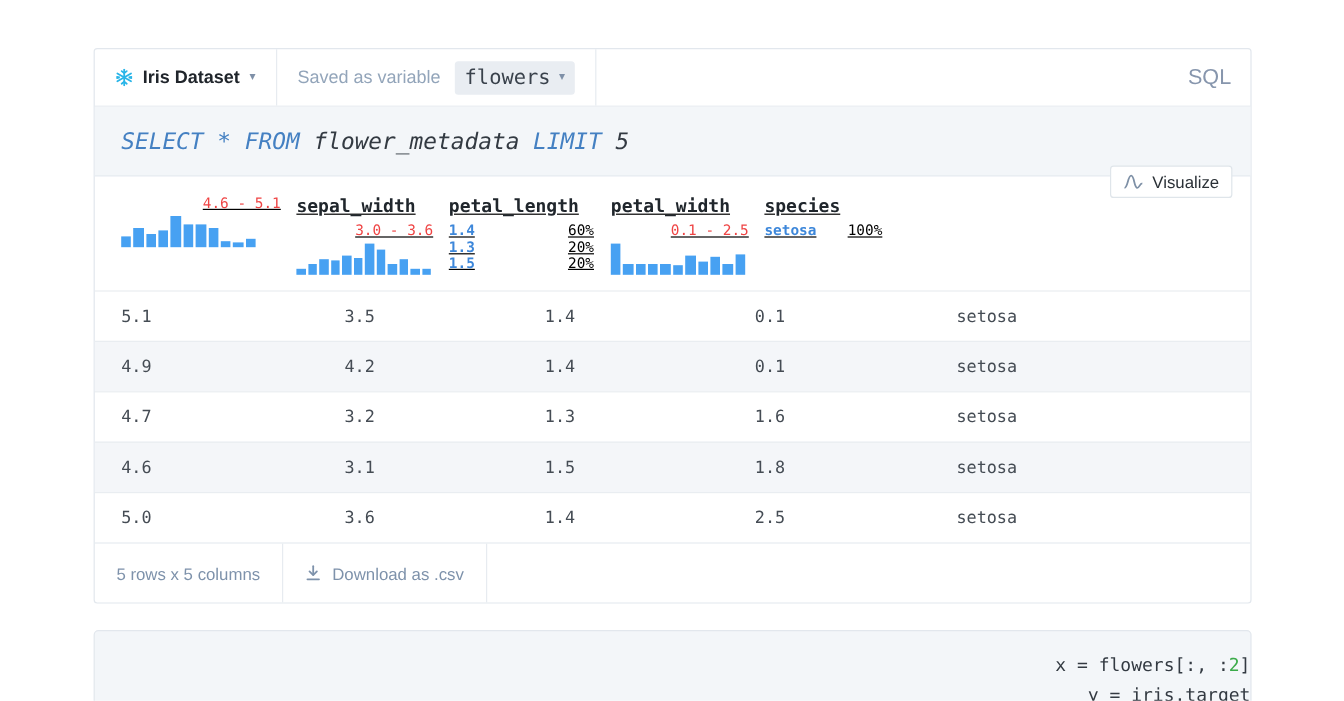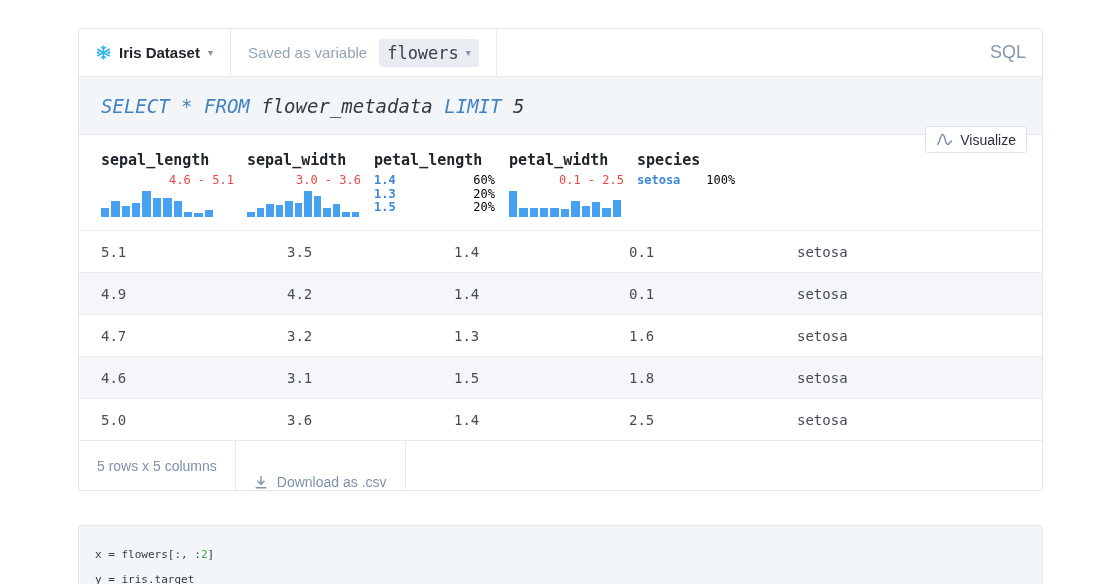--- a/index.html
+++ b/index.html
@@ -7,21 +7,21 @@
   body {
     width:1120px; height:584px; position:relative; overflow:hidden;
     font-family:"Liberation Sans", sans-serif;
     --hist-blue:#47a1f2; --accent-blue:#3d87da; --kw-blue:#4480c2;
     --num-green:#3bab4a; --flake:#29b5e8;
   }
   .mono { font-family:"DejaVu Sans Mono", monospace; }
 
   
   .panel {
-    position:absolute; left:78px; top:28px; width:965px;
+    position:absolute; left:78px; top:40px; width:965px;
     background:#fff; border:1px solid #e2e7ed; border-radius:3px;
   }
 
   
   .toolbar { height:48px; display:flex; align-items:stretch; border-bottom:1px solid #e7ebf0; }
   .tb-section { display:flex; align-items:center; gap:8px; padding:0 17px; border-right:1px solid #e7ebf0; }
   .tb-dataset { cursor:pointer; }
   .dataset-label { font-size:15px; font-weight:bold; color:#20252b; }
   .caret { font-size:10px; color:#7f90a8; line-height:1; }
   .savedas-label { font-size:15px; color:#93a5ba; }
@@ -33,21 +33,21 @@
   .tb-spacer { flex:1; }
   .sql-label { display:flex; align-items:center; padding-right:16px; font-size:18px; font-weight:500; color:#8796ad; }
 
   
   .sql-row { height:58px; background:#f3f6f9; border-bottom:1px solid #e7ebf0;
              display:flex; align-items:center; padding-left:22px; }
   .sql-code { font-size:19px; color:#333a42;font-style:italic; }
   .kw { color:var(--kw-blue); }
 
   
-  .thead { position:relative; height:95px; }
+  .thead { position:relative; height:95px;text-decoration:underline; }
   .grid { display:grid; grid-template-columns:146px 127px 135px 128px 1fr; padding-left:22px; }
   .thead .grid { padding-top:16px; }
   .col-name { font-family:"DejaVu Sans Mono", monospace; font-size:15px; font-weight:bold; color:#20262c; line-height:19px; margin-bottom:4px; }
   .col-range { font-family:"DejaVu Sans Mono", monospace; font-size:12px; color:#ef4444; text-align:right; padding-right:13px; line-height:13px; }
   .hist { display:flex; align-items:flex-end; gap:2px; height:26px; width:112px; margin-top:4px; }
   .hist .hbar { flex:1; background:var(--hist-blue); }
   .topvals { width:121px; }
   .topval-line { display:flex; justify-content:space-between; line-height:13.5px; }
   .topval-line .val { font-family:"DejaVu Sans Mono", monospace; font-size:12px; font-weight:bold; color:var(--accent-blue); }
   .topval-line .pct { font-family:"DejaVu Sans Mono", monospace; font-size:12px; color:#000000; }
@@ -62,29 +62,29 @@
   }
 
   
   .trow { height:42px; align-items:center; border-top:1px solid #e9edf1;gap:40px; }
   .trow.alt { background:#f4f6f9; }
   .tcell { font-family:"DejaVu Sans Mono", monospace; font-size:14px; color:#454c54; }
 
   
   .tfoot { height:50px; border-top:1px solid #e7ebf0; display:flex; align-items:stretch; }
   .foot-section { display:flex; align-items:center; gap:9px; padding:0 18px; border-right:1px solid #e7ebf0; font-size:14px; color:#7e92ab; }
-  .download-btn { cursor:pointer;align-items:flex-end; }
+  .download-btn { cursor:pointer; }
 
   
   .code-cell {
     position:absolute; left:78px; top:525px; width:965px; height:92px;
     background:#f3f6f9; border:1px solid #e2e7ed; border-radius:4px;
     padding:16px 0 0 16px;
   }
-  .code-line { font-size:11px; color:#333a42; line-height:25px; white-space:pre; }
+  .code-line { font-size:15px; color:#333a42; line-height:25px; white-space:pre;text-align:right; }
   .num-lit { color:var(--num-green); }
 
   svg { display:block; }
 </style>
 </head>
 <body style="--hist-blue: #47a1f2; --accent-blue: #3d87da; --kw-blue: #4480c2; --num-green: #3bab4a;">
 
 <div class="panel">
 
   <div class="toolbar">
@@ -121,21 +121,20 @@
   <div class="thead">
     <button class="viz-btn">
       <svg width="17" height="13" viewBox="0 0 18 14" fill="none" stroke="#7e90a6" stroke-width="1.6">
         <path d="M1 12.5 C4 12.5 4 1.5 7 1.5 C10 1.5 9.5 12.5 12.5 12.5 C14.5 12.5 14.5 8.5 17 8.5"></path>
       </svg>
       <span>Visualize</span>
     </button>
 
     <div class="grid">
       <div>
-        <div class="col-name">sepal_length</div>
         <div class="col-range">4.6 - 5.1</div>
         <div class="hist">
             <div class="hbar" style="height: 35%;"></div>
             <div class="hbar" style="height: 62%;"></div>
             <div class="hbar" style="height: 42%;"></div>
             <div class="hbar" style="height: 52%;"></div>
             <div class="hbar" style="height: 100%;"></div>
             <div class="hbar" style="height: 75%;"></div>
             <div class="hbar" style="height: 73%;"></div>
             <div class="hbar" style="height: 60%;"></div>

